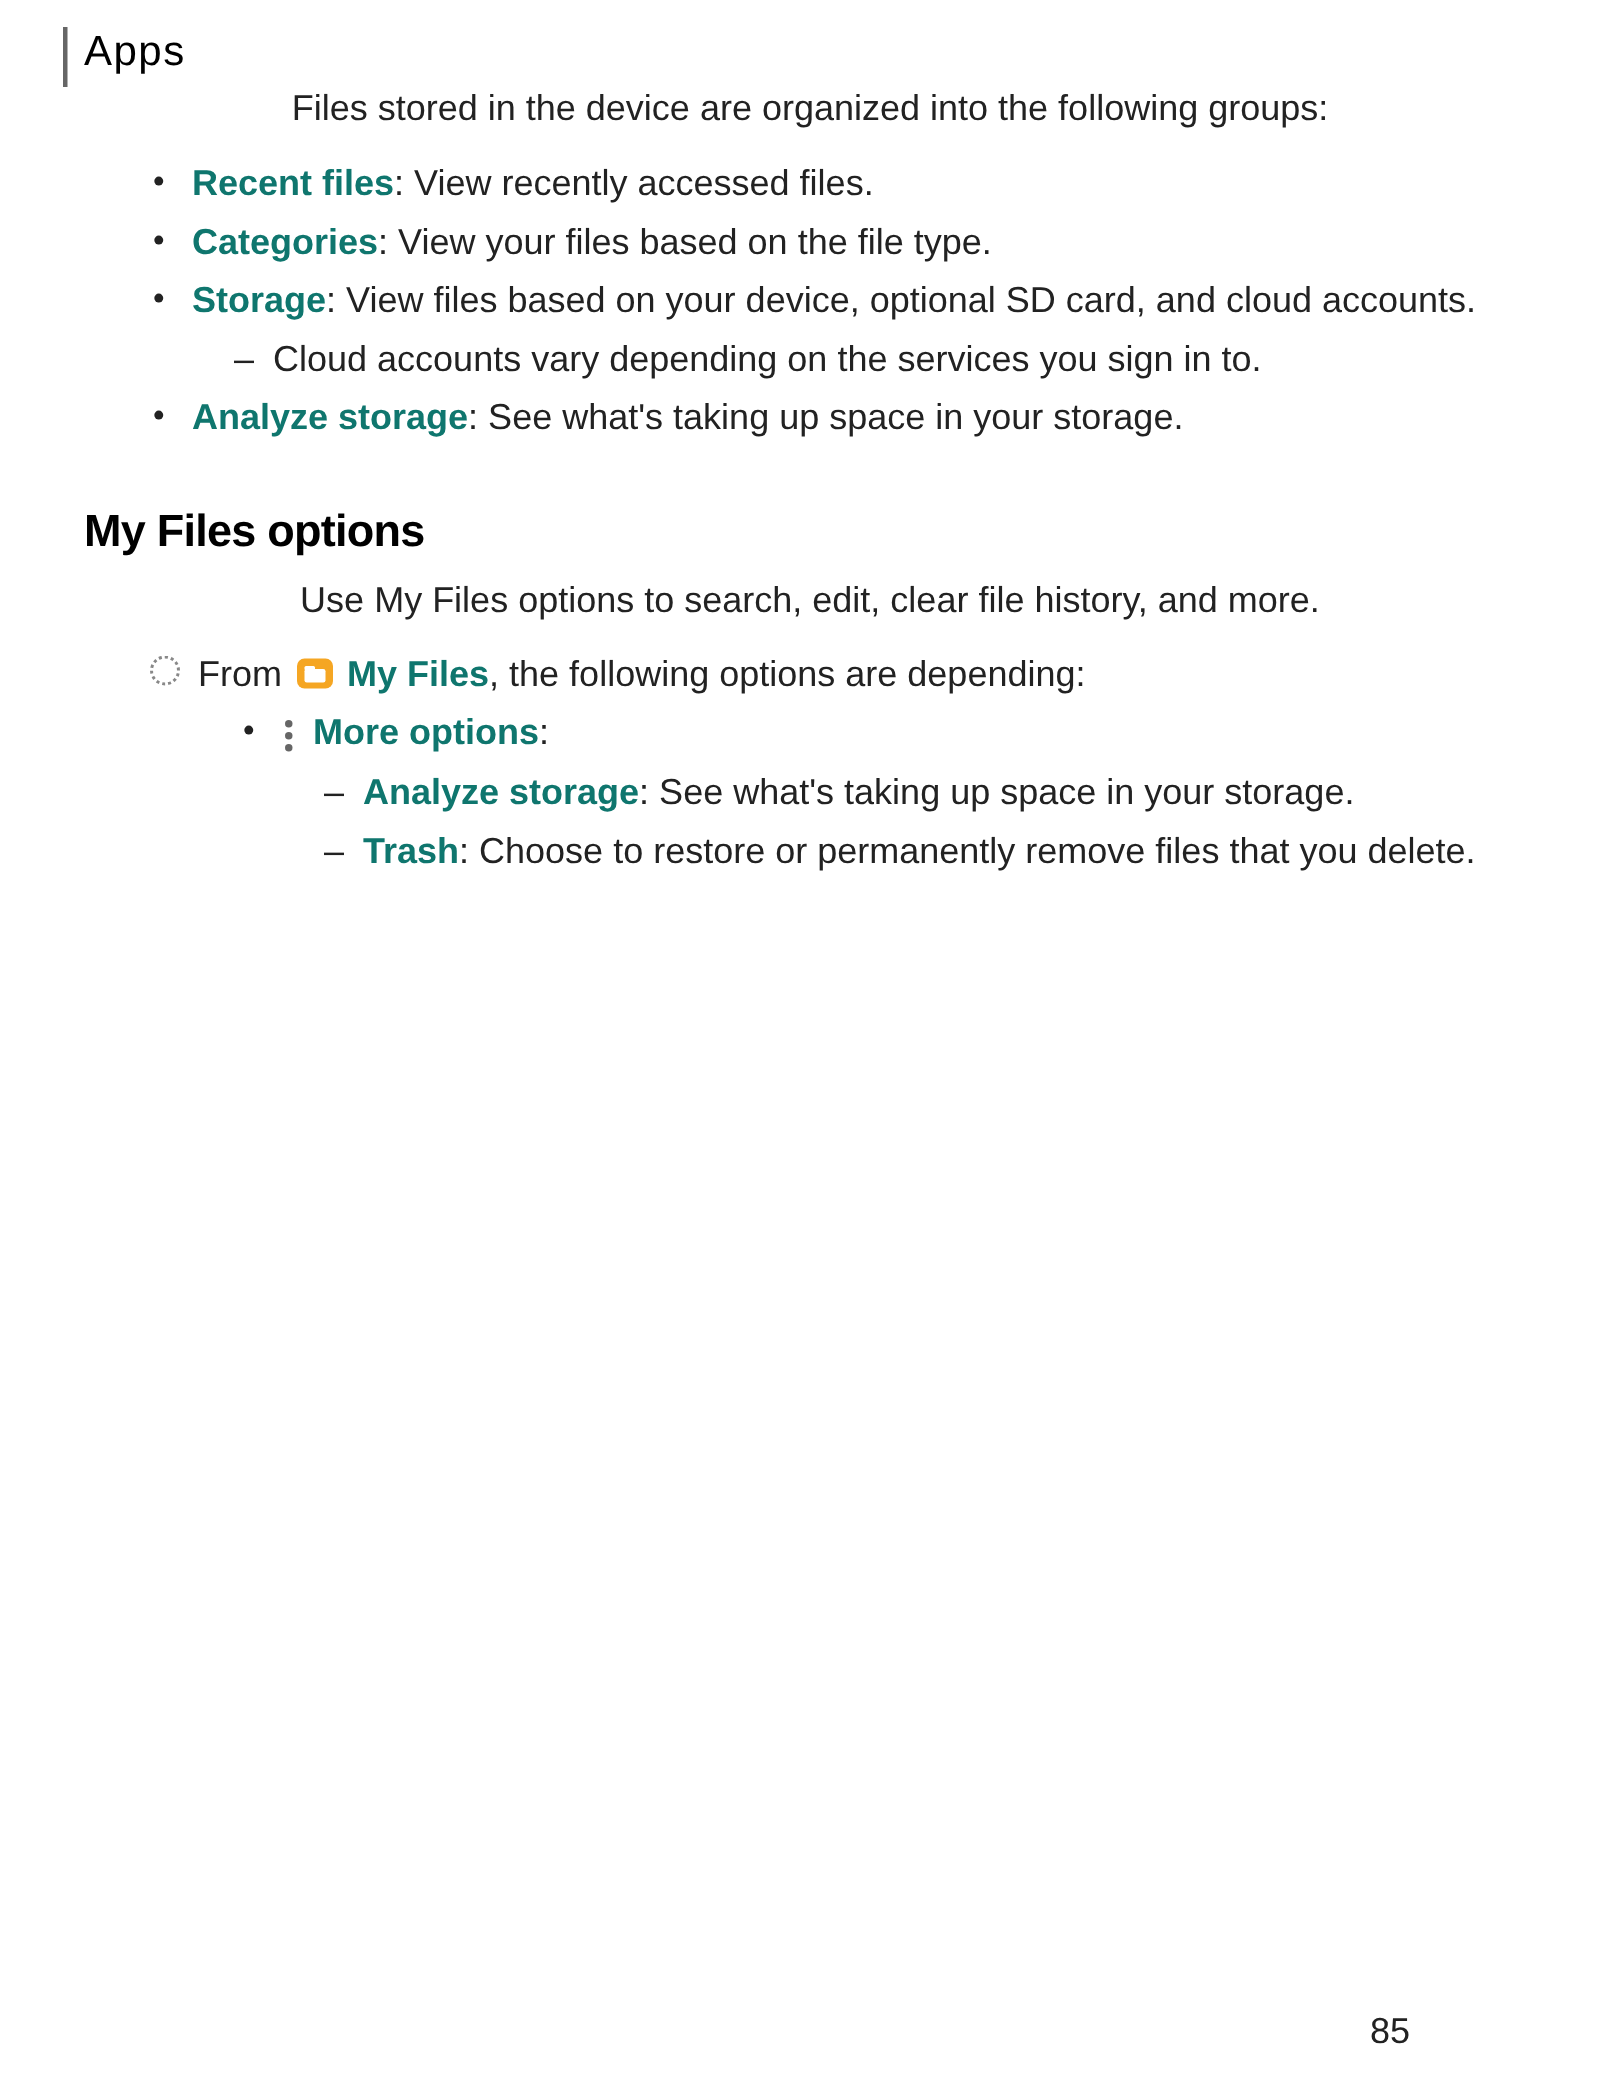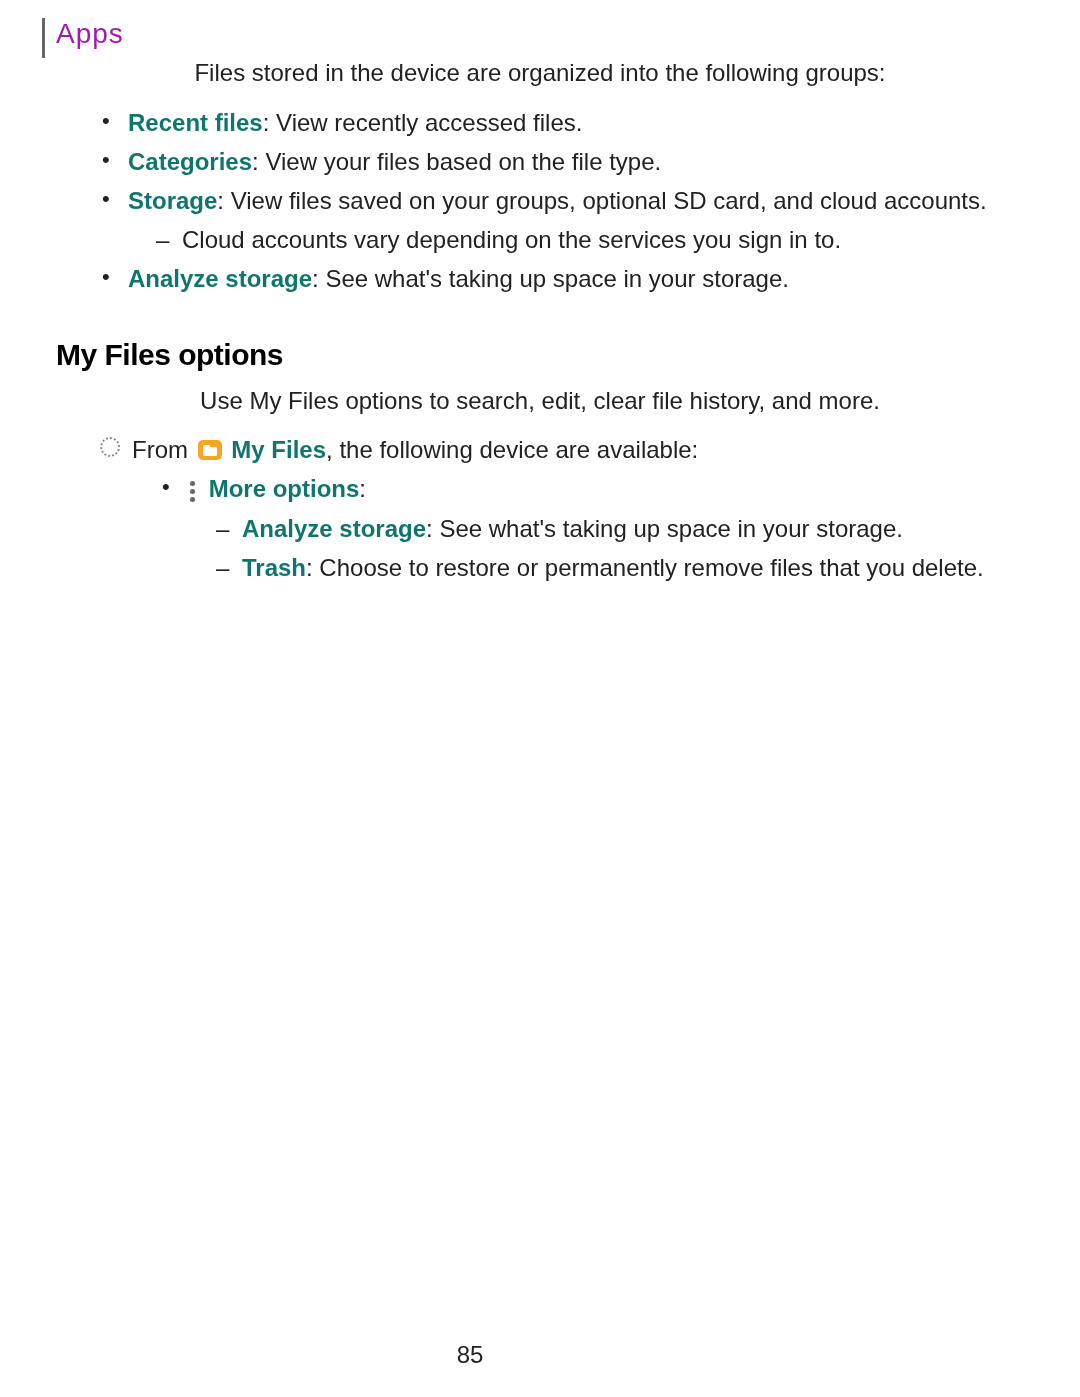--- a/index.html
+++ b/index.html
@@ -21,21 +21,21 @@
     position: absolute;
     left: 42px;
     top: 18px;
     width: 3px;
     height: 40px;
     background: #666;
   }
   .breadcrumb {
     font-size: 28px;
     letter-spacing: 1px;
-    color: #a21caf;
+    color: #000000;
     font-weight: 300;
     margin-left: 0px;
     margin-top: -2px;
   }
   h2 {
     font-size: 30px;
     font-weight: 700;
     margin: 40px 0 12px 0;
     color: #000;
     letter-spacing: -0.5px;
@@ -144,21 +144,21 @@
     margin: 3px auto;
   }
   ul.inner {
     margin-left: 30px;
   }
   .page-number {
     position: absolute;
     bottom: 28px;
     left: 0;
     width: 940px;
-    text-align: center;
+    text-align: right;
     font-size: 24px;
     color: #222;
   }
 </style>
 </head>
 <body>
 
 <div class="page">
   <div class="header-rule"></div>
   <div class="breadcrumb">Apps</div>
@@ -166,21 +166,21 @@
   <div class="intro">Files stored in the device are organized into the following groups:</div>
 
   <ul class="bullets">
     <li>
       <span class="bold">Recent files</span><span>: View recently accessed files.</span>
     </li>
     <li>
       <span class="bold">Categories</span><span>: View your files based on the file type.</span>
     </li>
     <li>
-      <span class="bold">Storage</span><span>: View files saved on your groups, optional SD card, and cloud accounts.</span>
+      <span class="bold">Storage</span><span>: View files based on your device, optional SD card, and cloud accounts.</span>
       <ul class="dashes">
         <li><span>Cloud accounts vary depending on the services you sign in to.</span></li>
       </ul>
     </li>
     <li>
       <span class="bold">Analyze storage</span><span>: See what's taking up space in your storage.</span>
     </li>
   </ul>
 
   <h2 class="second">My Files options</h2>
@@ -189,21 +189,21 @@
   <div class="from-line">
     <span class="circle-icon"></span>
     <span>From </span>
     <span class="folder-icon">
       <svg viewBox="0 0 26 22">
         <rect x="1" y="1" width="24" height="20" rx="5" fill="#f5a623"></rect>
         <rect x="6" y="8" width="14" height="9" rx="1.5" fill="#fff"></rect>
         <rect x="6" y="6" width="7" height="3" rx="1" fill="#fff"></rect>
       </svg>
     </span>
-    <span class="bold">My Files</span><span>, the following device are available:</span>
+    <span class="bold">My Files</span><span>, the following options are depending:</span>
 
     <ul class="bullets inner">
       <li>
         <span class="more-icon"><span></span><span></span><span></span></span>
         <span class="bold">More options</span><span>:</span>
         <ul class="dashes">
           <li>
             <span class="bold">Analyze storage</span><span>: See what's taking up space in your storage.</span>
           </li>
           <li>

